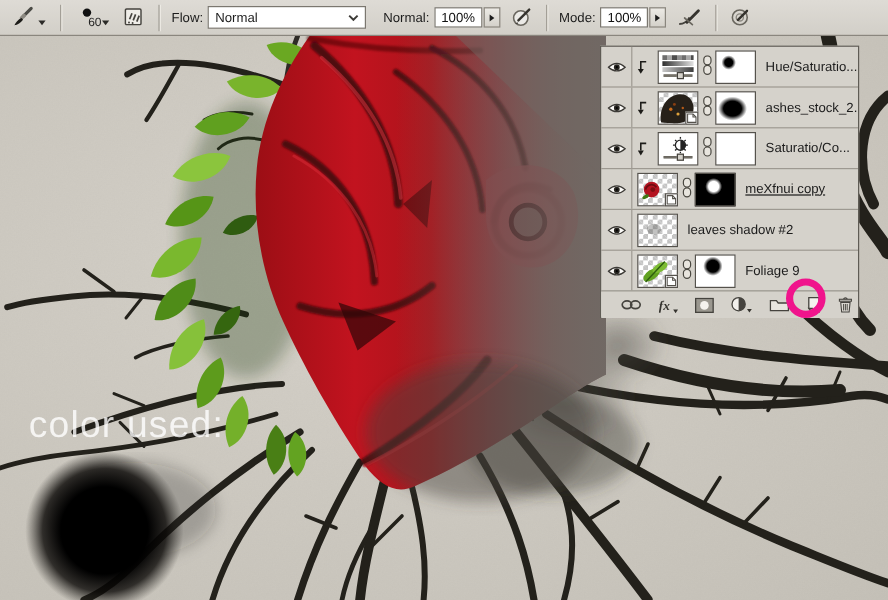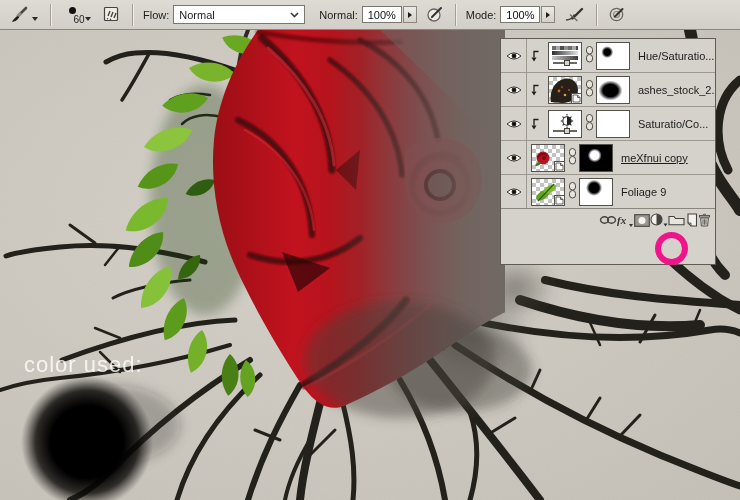--- a/index.html
+++ b/index.html
@@ -22,21 +22,21 @@
   .combo { width:132px; height:19px; background:#fff; border:1px solid #7b776f; display:flex; align-items:center; flex:none; }
   .combo span { margin-left:5px; flex:1; }
   .combo svg { margin-right:5px; flex:none; }
   .field { width:40px; height:17px; background:#fff; border:1px solid #7b776f; font:11px "Liberation Sans","DejaVu Sans",sans-serif; text-align:center; color:#111; flex:none; }
   .spin-btn { width:14px; height:17px; border:1px solid #8a867e; background:linear-gradient(#eceae5,#d4d1ca); display:flex; align-items:center; justify-content:center; margin-left:1px; flex:none; }
   .spin-btn i { width:0; height:0; border-top:3.5px solid transparent; border-bottom:3.5px solid transparent; border-left:4.5px solid #1c1c1c; display:block; }
 
   
   .canvas-wrap { position:absolute; left:0; top:30px; width:740px; height:470px; }
   .canvas-wrap svg { display:block; }
-  .annotation { position:absolute; left:24px; top:322px; font-size:22px; letter-spacing:1px;
+  .annotation { position:absolute; left:24px; top:306px; font-size:31px; letter-spacing:1px;
     color:rgba(255,255,255,0.8); font-weight:500; }
 
   
   .layers-panel { position:absolute; left:500px; top:38px; width:216px; height:227px;
     background:#d5d2cb; border:1px solid #5f5c55; overflow:visible; }
   .lrow { height:34px; display:flex; align-items:center; border-bottom:1px solid #9d9991; }
   .eye-cell { width:26px; height:100%; display:flex; align-items:center; justify-content:center;
     border-right:1px solid #9d9991; flex:none; }
   .clip-cell { width:15px; display:flex; justify-content:center; flex:none; }
   .thumb { width:34px; height:28px; border:1px solid #55524c; margin-left:4px; position:relative; flex:none; background:#fff; }
@@ -57,21 +57,21 @@
   .adj-inner { position:absolute; inset:1px; display:flex; flex-direction:column; justify-content:space-between; padding:2px; }
   .hs-bars { display:flex; flex-direction:column; gap:1px; }
   .hs-bars i { display:block; height:4px; }
   .hs-bars i:nth-child(1){ background:repeating-linear-gradient(90deg,#6e6e6e 0 4px,#a8a8a8 4px 8px,#4d4d4d 8px 12px,#909090 12px 16px); }
   .hs-bars i:nth-child(2){ background:linear-gradient(90deg,#2e2e2e,#e2e2e2); }
   .hs-bars i:nth-child(3){ background:linear-gradient(90deg,#c9c9c9,#3c3c3c); }
   .mini-slider { height:6px; position:relative; }
   .mini-slider .track { position:absolute; left:1px; right:1px; top:2px; height:2px; background:#9a978f; border:1px solid #6a675f; border-width:1px 0; }
   .mini-slider .knob { position:absolute; left:45%; top:0; width:6px; height:6px; background:#d5d2cb; border:1px solid #45433e; }
   .so-badge { position:absolute; right:-1px; bottom:-1px; width:11px; height:11px; background:#fff; border:1px solid #55524c; display:flex; align-items:center; justify-content:center; }
-  .panel-footer { height:22px; display:flex; align-items:center; justify-content:flex-end;
+  .panel-footer { height:22px; display:flex; align-items:center; justify-content:space-between;
     padding:0 4px 0 16px; background:#d5d2cb; }
   .pf-btn { display:flex; align-items:flex-end; flex:none; }
   .ring { position:absolute; left:154px; top:193px; width:33px; height:33px; border:6px solid #f0148c; border-radius:50%; pointer-events:none; z-index:5; }
 </style>
 </head>
 <body>
 
 <div id="app">
 
   <div class="toolbar">
@@ -481,20 +481,35 @@
       <span class="chain">
         <svg width="9" height="17" viewBox="0 0 9 17">
             <rect x="1.5" y="0.5" width="6" height="7.5" rx="3" fill="#e8e5de" stroke="#4a4841"></rect>
             <rect x="1.5" y="8.5" width="6" height="7.5" rx="3" fill="#e8e5de" stroke="#4a4841"></rect>
           </svg>
       </span>
       <div class="mask m-rose"></div>
       <span class="layer-label active">meXfnui copy</span>
     </div>
 
+    <div class="lrow">
+      <div class="eye-cell">
+        <svg width="16" height="10" viewBox="0 0 16 10">
+            <path d="M1,5 Q8,-1.2 15,5 Q8,11.2 1,5 Z" fill="#fbfaf7" stroke="#3c3a36"></path>
+            <circle cx="8" cy="5" r="2.4" fill="#26241f"></circle>
+            <circle cx="8" cy="5" r="0.9" fill="#000"></circle>
+          </svg>
+      </div>
+      <div class="thumb checker">
+        <svg width="32" height="26" viewBox="0 0 32 26">
+            <ellipse cx="13" cy="12" rx="6" ry="4.5" fill="rgba(80,80,78,0.35)"></ellipse>
+          </svg>
+      </div>
+      <span class="layer-label">leaves shadow #2</span>
+    </div>
 
     <div class="lrow" style="border-bottom-color:#8a867e;">
       <div class="eye-cell">
         <svg width="16" height="10" viewBox="0 0 16 10">
             <path d="M1,5 Q8,-1.2 15,5 Q8,11.2 1,5 Z" fill="#fbfaf7" stroke="#3c3a36"></path>
             <circle cx="8" cy="5" r="2.4" fill="#26241f"></circle>
             <circle cx="8" cy="5" r="0.9" fill="#000"></circle>
           </svg>
       </div>
       <div class="thumb checker">

